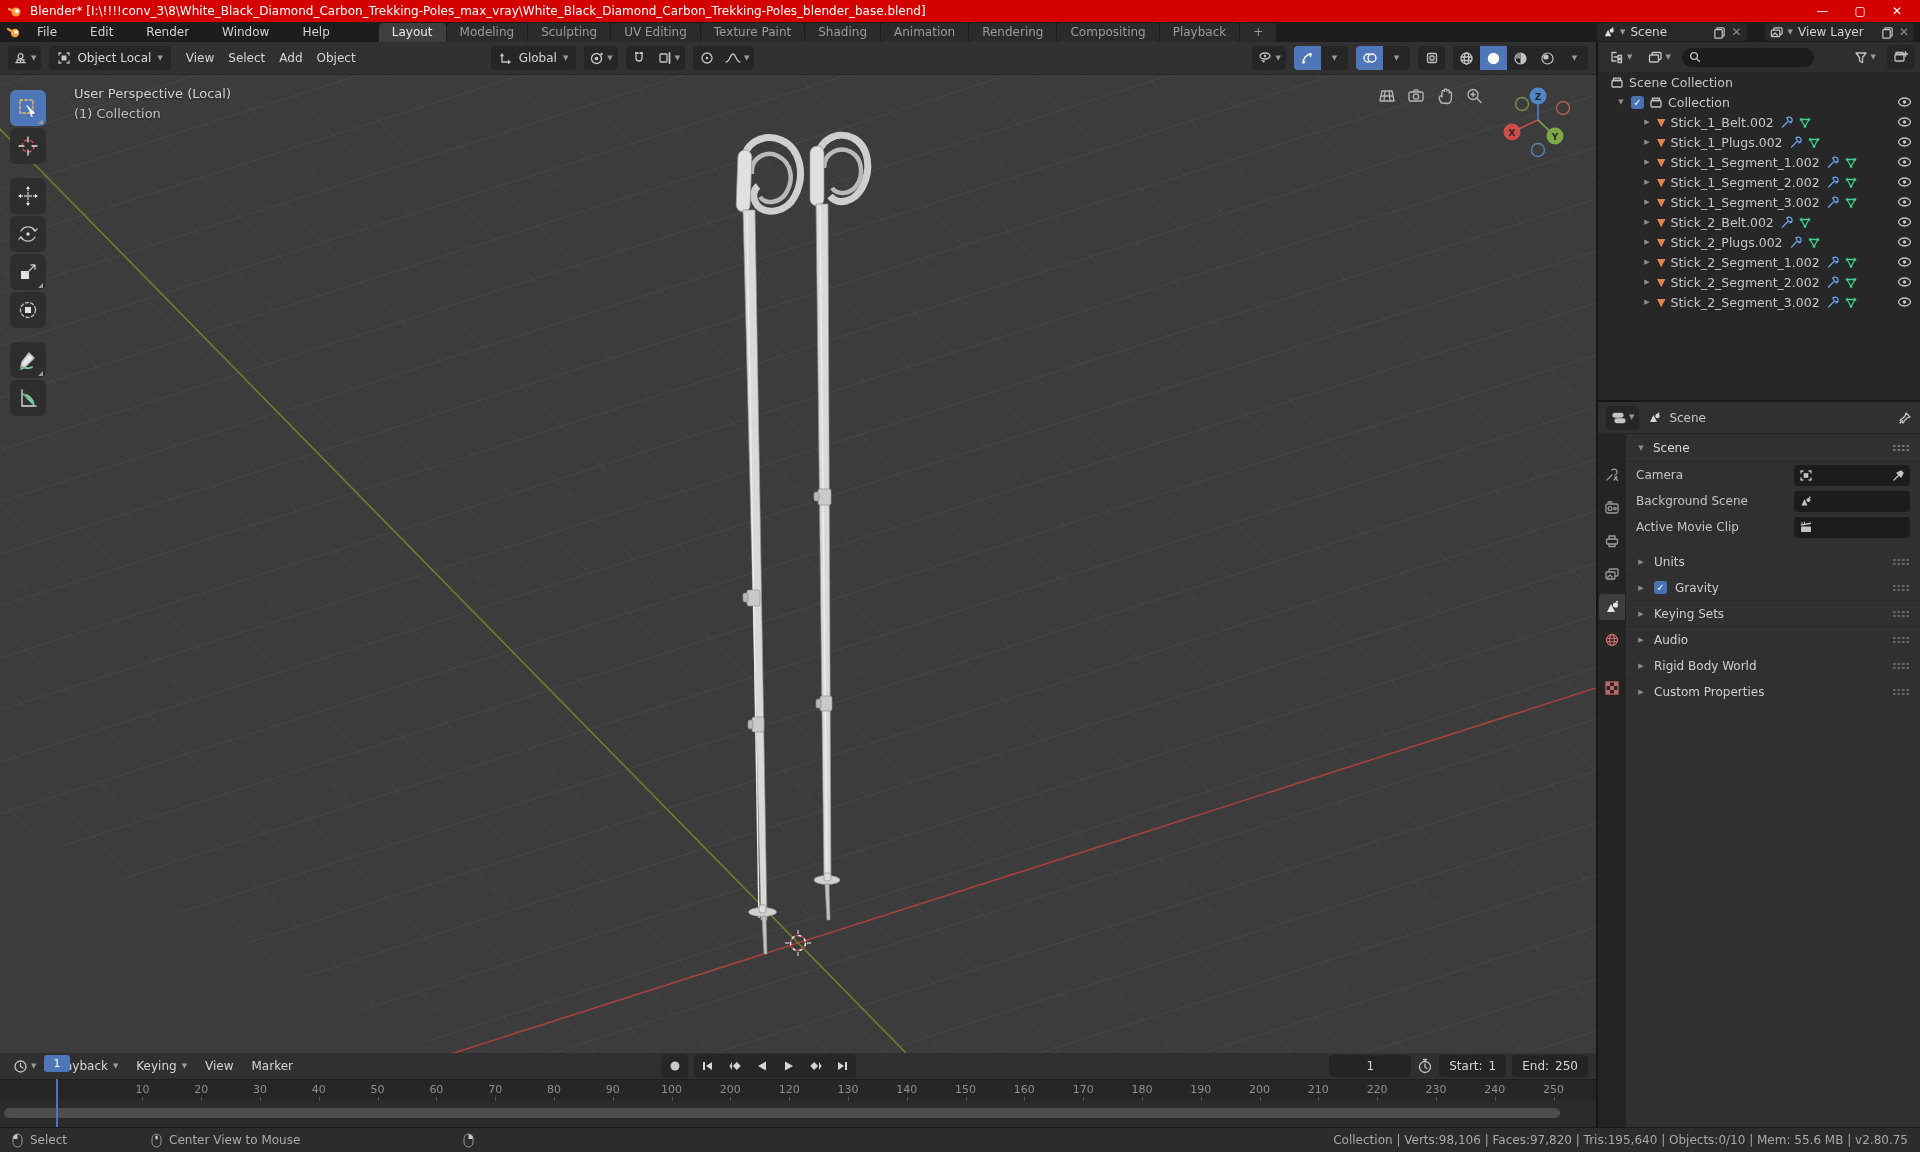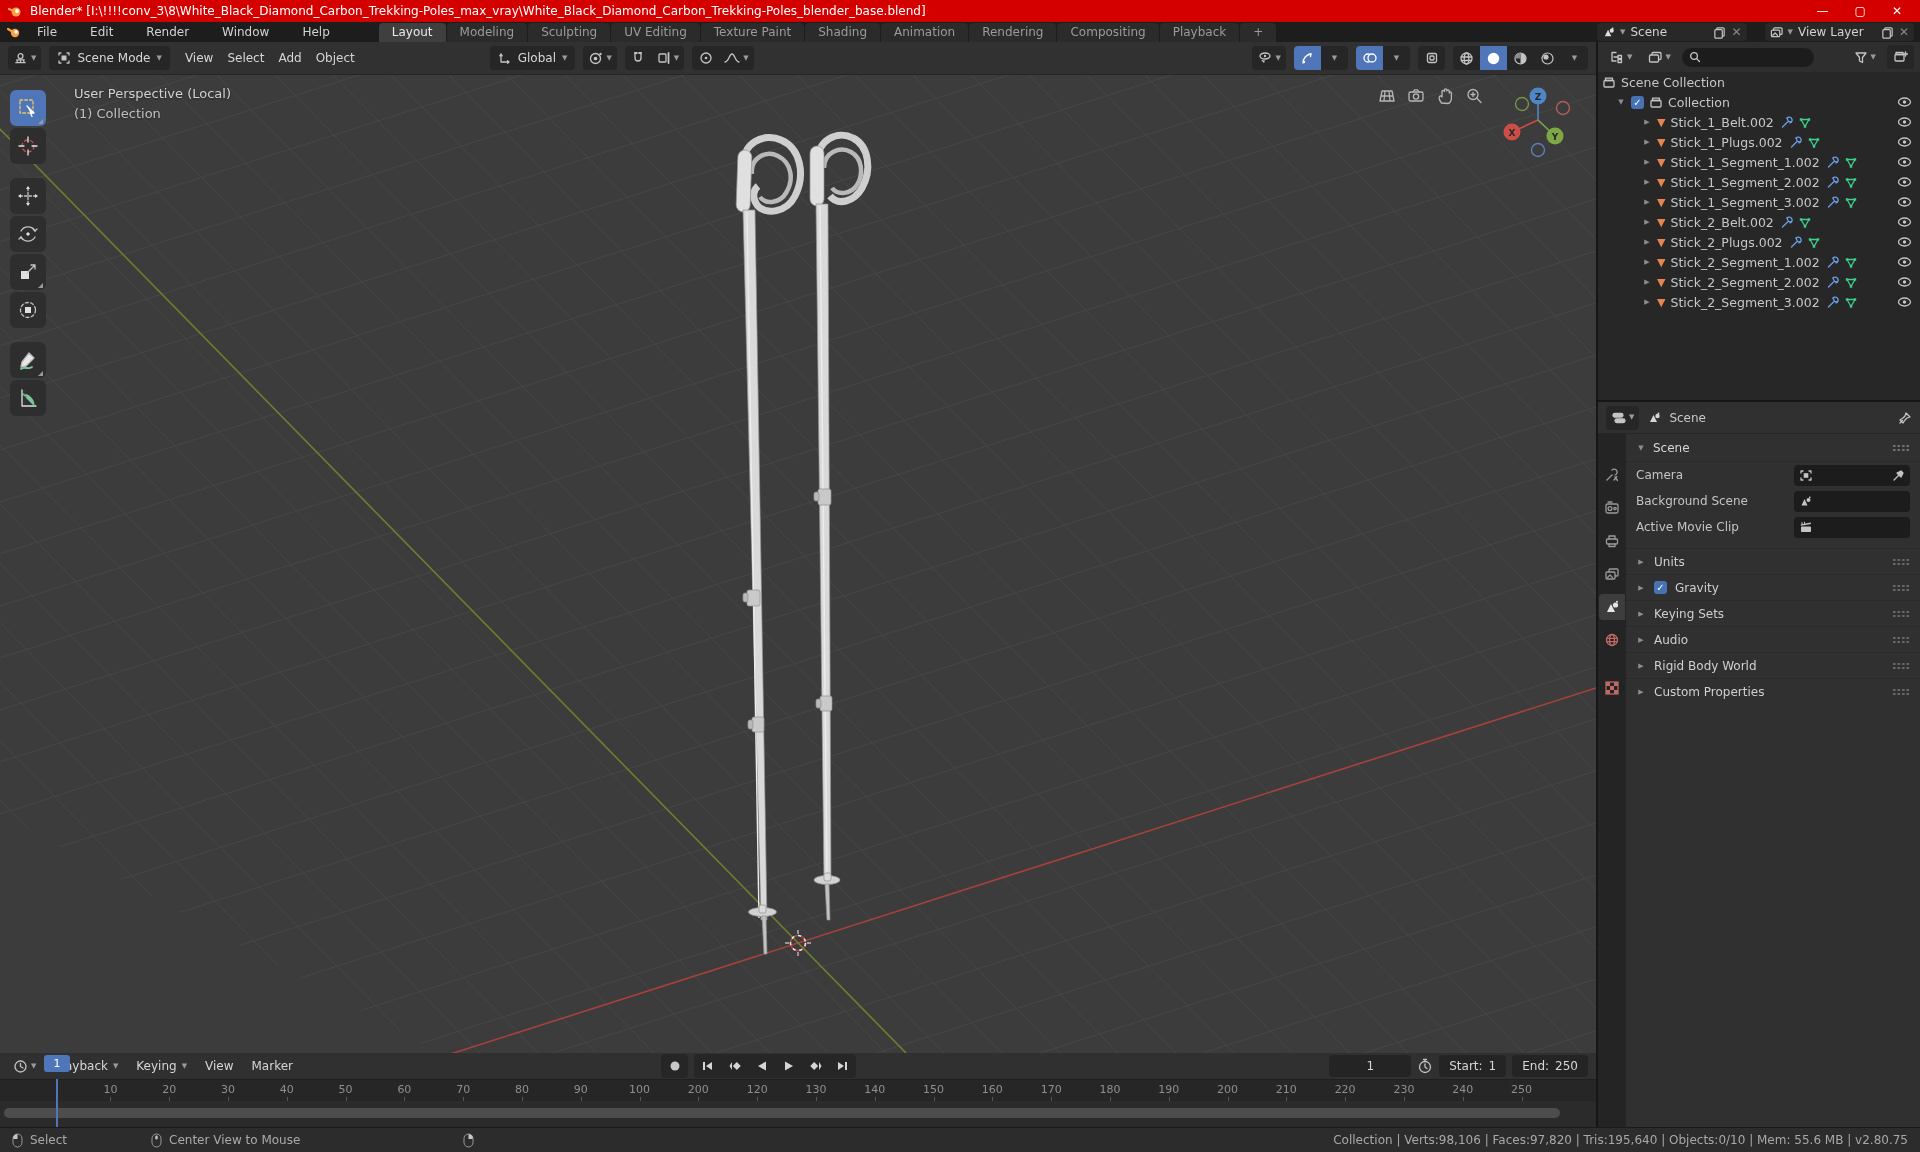--- a/index.html
+++ b/index.html
@@ -76,21 +76,21 @@
   .panel-h .dots { margin-left:auto; width:18px; height:8px; background:radial-gradient(circle,#767676 1px,transparent 1.2px); background-size:4.5px 4px; }
   .prow { display:flex; align-items:center; height:26px; padding:2px 10px; gap:8px; }
   .prow .lbl { width:150px; text-align:left; color:#c4c4c4; }
   .field { flex:1; height:21px; background:#1c1c1c; border-radius:4px; display:flex; align-items:center; padding:0 5px; gap:5px; }
   .field .sp { flex:1; }
   .cpanel { height:26px; display:flex; align-items:center; gap:8px; padding:0 10px; color:#cfcfcf; border-top:1px solid #2a2a2a; }
   .cpanel .dots { margin-left:auto; width:18px; height:8px; background:radial-gradient(circle,#6a6a6a 1px,transparent 1.2px); background-size:4.5px 4px; }
 
   
   #tlh { height:26px; background:#303030; display:flex; align-items:center; gap:6px; padding:0 8px; }
-  #ruler { position:relative; height:22px; background:#262626; border-top:1px solid #1f1f1f; display:flex; padding-left:81px; overflow:hidden; }
+  #ruler { position:relative; height:22px; background:#262626; border-top:1px solid #1f1f1f; display:flex; padding-left:113px; overflow:hidden; }
   .tick { width:58.8px; text-align:center; color:#8f8f8f; font-size:11px; line-height:20px; position:relative; flex:none; }
   .tick::after { content:""; position:absolute; left:50%; bottom:0; width:1px; height:4px; background:#555; }
   #scrub { position:relative; height:25px; background:#2b2b2b; }
   #tl-scroll { position:absolute; left:4px; top:7px; width:1556px; height:10px; border-radius:5px; background:#4d4d4d; }
   #playhead { position:absolute; left:56px; top:26px; width:2px; height:48px; background:#4f76b8; z-index:3; }
   #cfbadge { position:absolute; left:44px; top:2px; width:26px; height:17px; background:#4f76b8; color:#fff; border-radius:3px; text-align:center; font-size:11px; line-height:17px; z-index:4; }
   .tfield { background:#242424; border-radius:4px; height:22px; display:flex; align-items:center; justify-content:center; gap:6px; color:#d6d6d6; padding:0 10px; }
 
   .mouse { flex:none; }
   #stats { margin-left:auto; color:#a8a8a8; white-space:nowrap; }
@@ -181,21 +181,21 @@
         <path d="M4,9 L12,9 M3,12 L13,12 M5,9 L4,12 M11,9 L12,12 M8,9 L8,12"></path>
           <circle cx="8" cy="5" r="2.6"></circle>
       </svg>
         <span class="cv">▼</span>
     </div>
     <div class="pill">
       <svg class="ic" width="14" height="14" viewBox="0 0 14 14">
         <path d="M2,4 V2 H4 M10,2 H12 V4 M12,10 V12 H10 M4,12 H2 V10"></path>
           <rect x="4.5" y="4.5" width="5" height="5" fill="#c4c4c4" stroke="none"></rect>
       </svg>
-      <span>Scene Mode</span>
+      <span>Object Local</span>
       <span class="cv">▼</span>
     </div>
     <div style="display:flex">
 
     <span class="vmenu">View</span>
         <span class="vmenu">Select</span>
         <span class="vmenu">Add</span>
         <span class="vmenu">Object</span>
       </div>
 
@@ -716,21 +716,21 @@
       <div class="hbtn">
         <svg class="ic" width="15" height="14" viewBox="0 0 15 14">
           <rect x="2" y="4.5" width="9" height="6.5" rx="1"></rect>
             <rect x="3" y="2.5" width="7" height="2"></rect>
             <path d="M12.5,2 V6 M10.5,4 H14.5" stroke-width="1.5"></path>
         </svg>
       </div>
     </div>
   </div>
 
-  <div class="ol-row" style="padding-left:4px">
+  <div class="ol-row" style="padding-left:12px">
     <svg class="ic" width="14" height="13" viewBox="0 0 14 13">
       <rect x="2" y="4.5" width="10" height="6.5" rx="1"></rect>
         <rect x="3.5" y="2.2" width="7" height="2.3"></rect>
     </svg>
     <span>Scene Collection</span>
   </div>
   <div class="ol-row" style="padding-left:18px">
     <span class="ol-caret">▼</span>
     <span class="chk">✓</span>
     <svg class="ic" width="14" height="13" viewBox="0 0 14 13">

